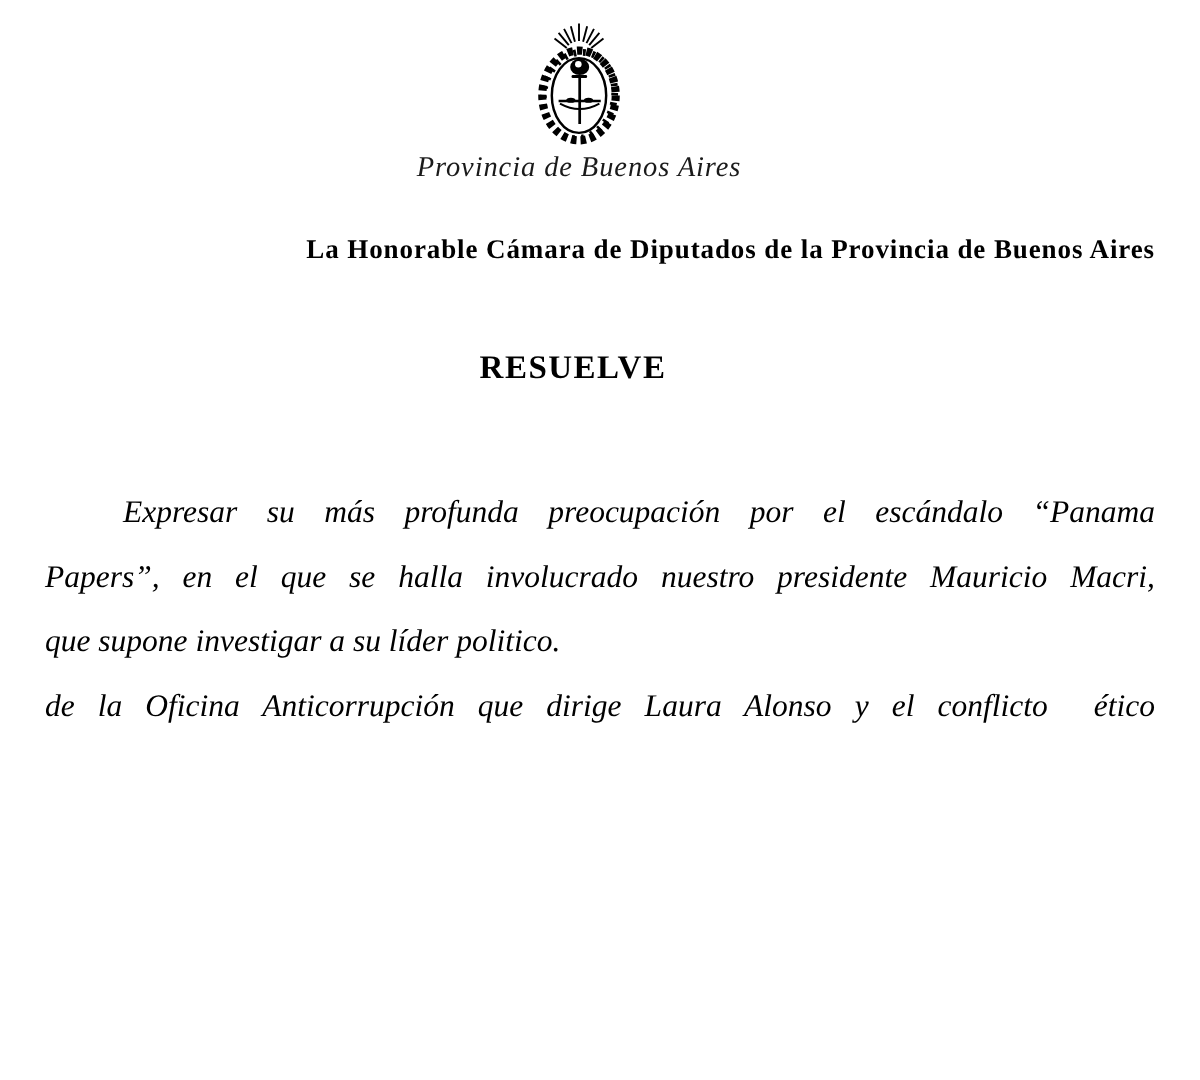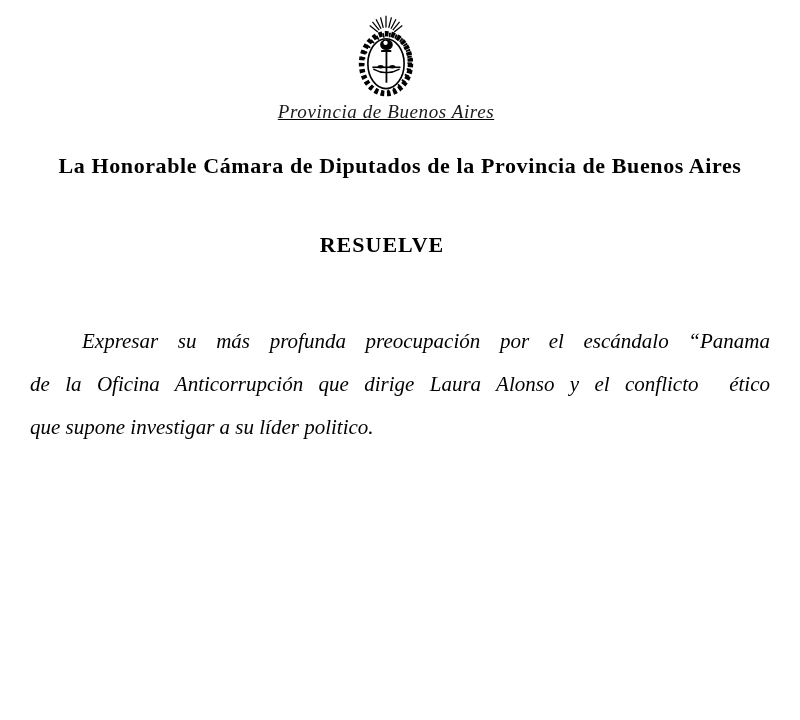--- a/index.html
+++ b/index.html
@@ -12,21 +12,20 @@
   }
   .page {
     width: 800px; height: 720px;
     background: #ffffff;
     padding: 0 30px;
   }
   
   .letterhead {
     text-align: center;
     transform: translateX(-14px);
-    text-decoration: underline;
   }
   .emblem-wrap {
     padding-top: 12px;
     line-height: 0;
   }
   .script-line1 {
     font-style: italic;
     font-size: 19px;
     line-height: 25px;
     letter-spacing: 0.6px;
@@ -45,24 +44,24 @@
     font-size: 21.5px;
     line-height: 26px;
     font-weight: bold;
     text-align: center;
     letter-spacing: 0.5px;
     white-space: nowrap;
     transform: translateX(-18px);
   }
   .doc-subtitle {
     margin-top: 27px;
-    font-size: 22px;
+    font-size: 18px;
     line-height: 30px;
     font-weight: bold;
-    text-align: center;
+    text-align: right;
     letter-spacing: 0.6px;
     white-space: nowrap;
   }
   .doc-resolve {
     margin-top: 51px;
     font-size: 22px;
     line-height: 26px;
     font-weight: bold;
     text-align: center;
     letter-spacing: 1px;
@@ -133,17 +132,18 @@
     <div class="script-line1">Provincia de Buenos Aires</div>
   </header>
 
 
   <h2 class="doc-subtitle">La Honorable Cámara de Diputados de la Provincia de Buenos Aires</h2>
 
   <h3 class="doc-resolve">RESUELVE</h3>
 
   <div class="body-par">
     <div class="jline first">Expresar su más profunda preocupación por el escándalo “Panama</div>
+    <div class="jline">Papers”, en el que se halla involucrado nuestro presidente Mauricio Macri,</div>
+    <div class="jline last">que supone investigar a su líder politico.</div>
     <div class="jline">de la Oficina Anticorrupción que dirige Laura Alonso y el conflicto &nbsp;ético</div>
-    <div class="jline last">que supone investigar a su líder politico.</div>
   </div>
 
 </div>
 
 </body></html>

